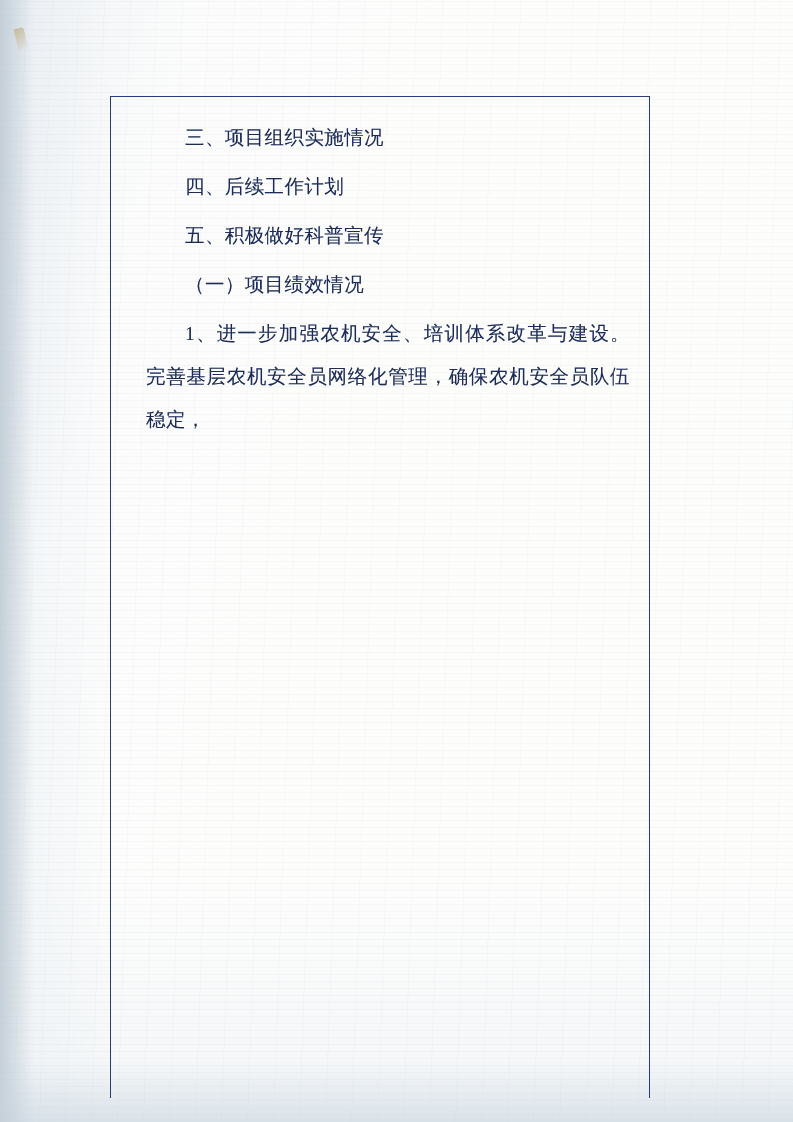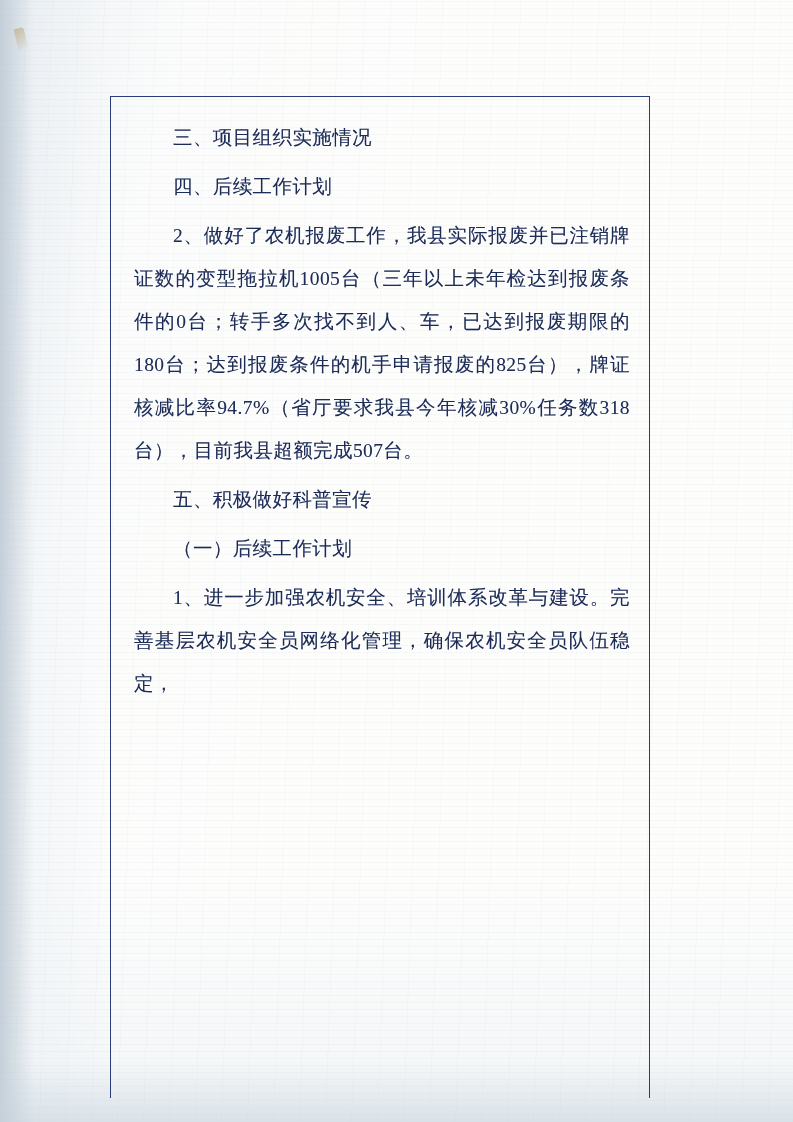--- a/index.html
+++ b/index.html
@@ -98,21 +98,21 @@
   .content {
     position: absolute;
     left: 112px;
     top: 100px;
     width: 536px;
     padding: 16px 18px 0 22px;
     box-sizing: border-box;
   }
 
   p.para {
-    margin: 0 0 6px 0;
+    margin: 0 0 6px 12px;
     font-size: 19.5px;
     line-height: 43px;
     color: #1d2b57;
     text-align: justify;
     text-justify: inter-ideograph;
     letter-spacing: 0.4px;
     text-indent: 2em;
     font-family: "Liberation Serif", "DejaVu Serif", serif;
   }
   .heading {
@@ -133,18 +133,17 @@
   <div class="vfibers"></div>
   <div class="left-edge"></div>
   <div class="bottom-edge"></div>
   <div class="corner-mark"></div>
 
   <div class="frame"></div>
 
   <div class="content">
     <p class="para heading">三、项目组织实施情况</p>
     <p class="para heading">四、后续工作计划</p>
-    <p class="para">2、做好了农机报废工作，我县实际报废并已注销牌证数的变型拖拉机1005台（三年以上未年检达到报废条件的0台；转手多次找不到人、车，已达到报废期限的180台；达到报废条件的机手申请报废的825台），牌证核减比率94.7%（省厅要求我县今年核减30%任务数318台），目前我县超额完成507台。</p>
     <p class="para heading">五、积极做好科普宣传</p>
-    <p class="para heading">（一）后续工作计划</p>
+    <p class="para heading">（一）项目绩效情况</p>
     <p class="para">1、进一步加强农机安全、培训体系改革与建设。完善基层农机安全员网络化管理，确保农机安全员队伍稳定，</p>
   </div>
 </div>
 
 </body></html>

